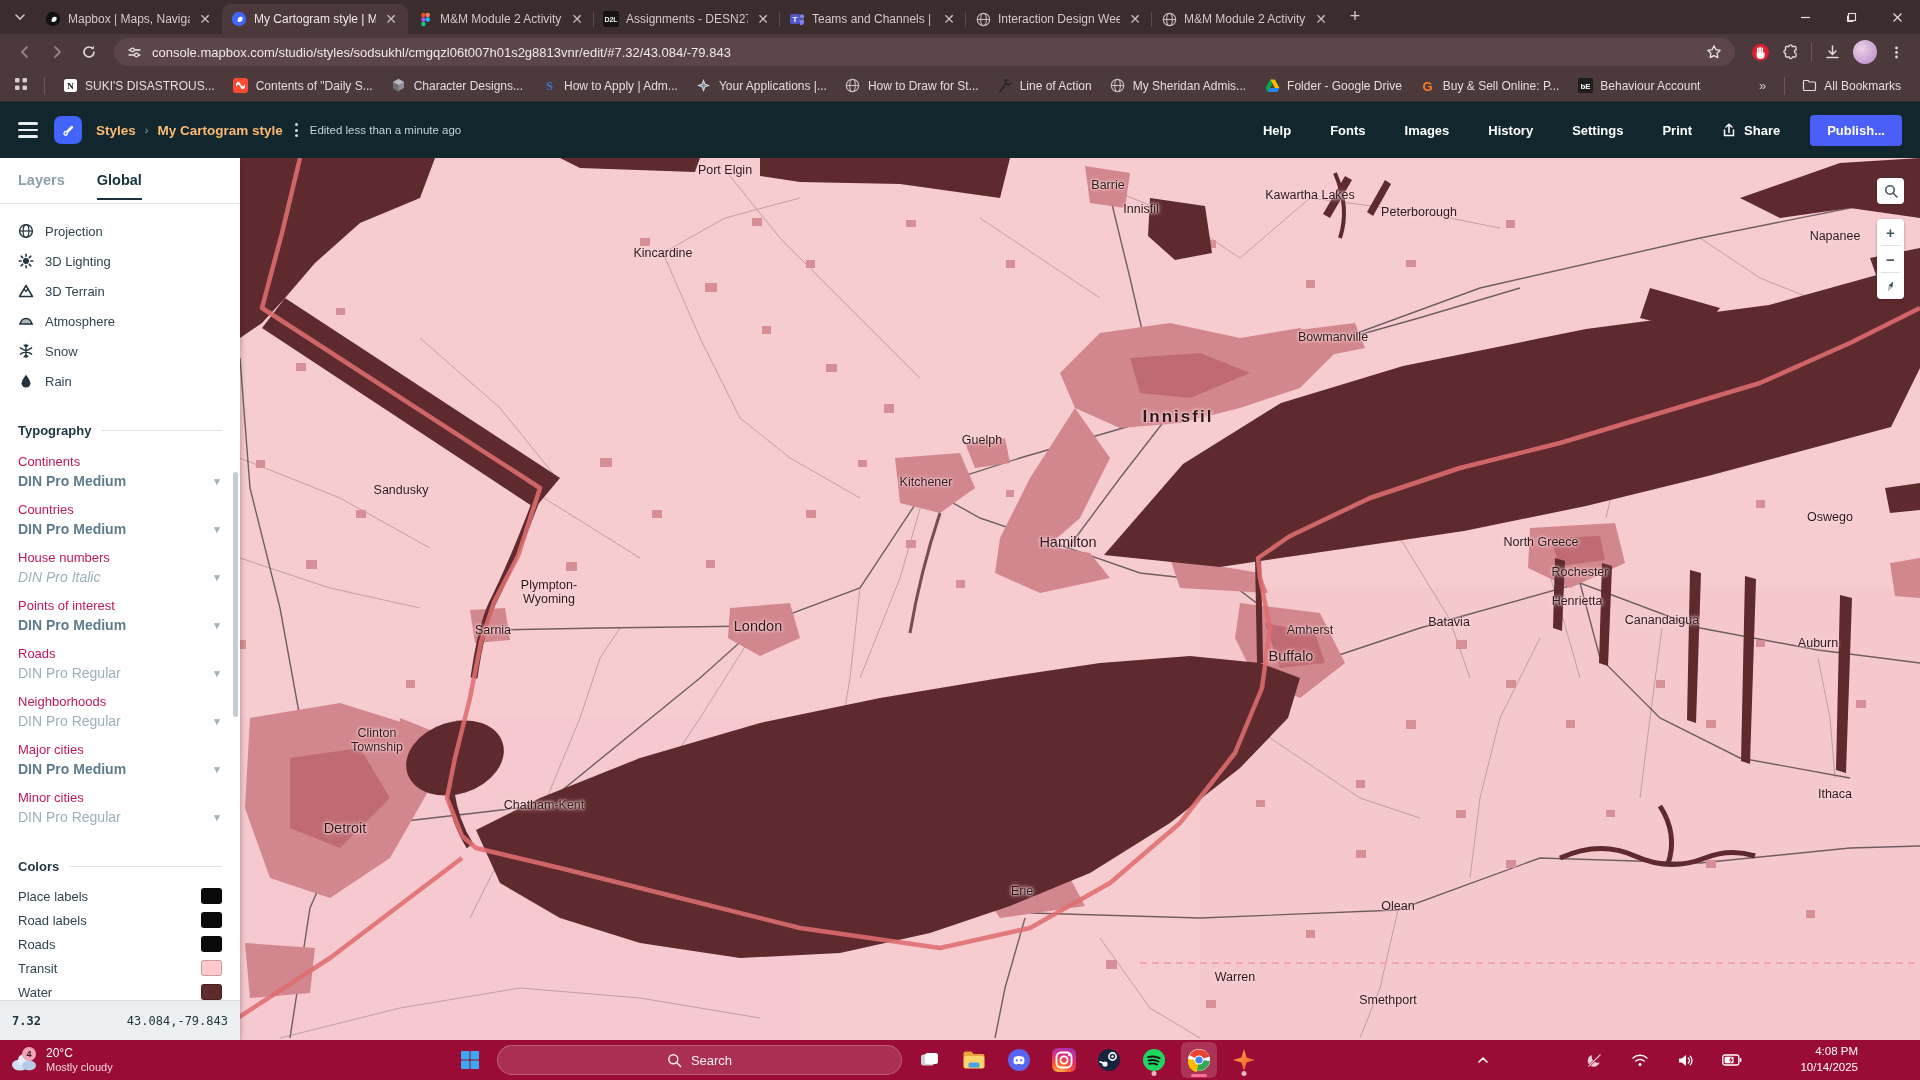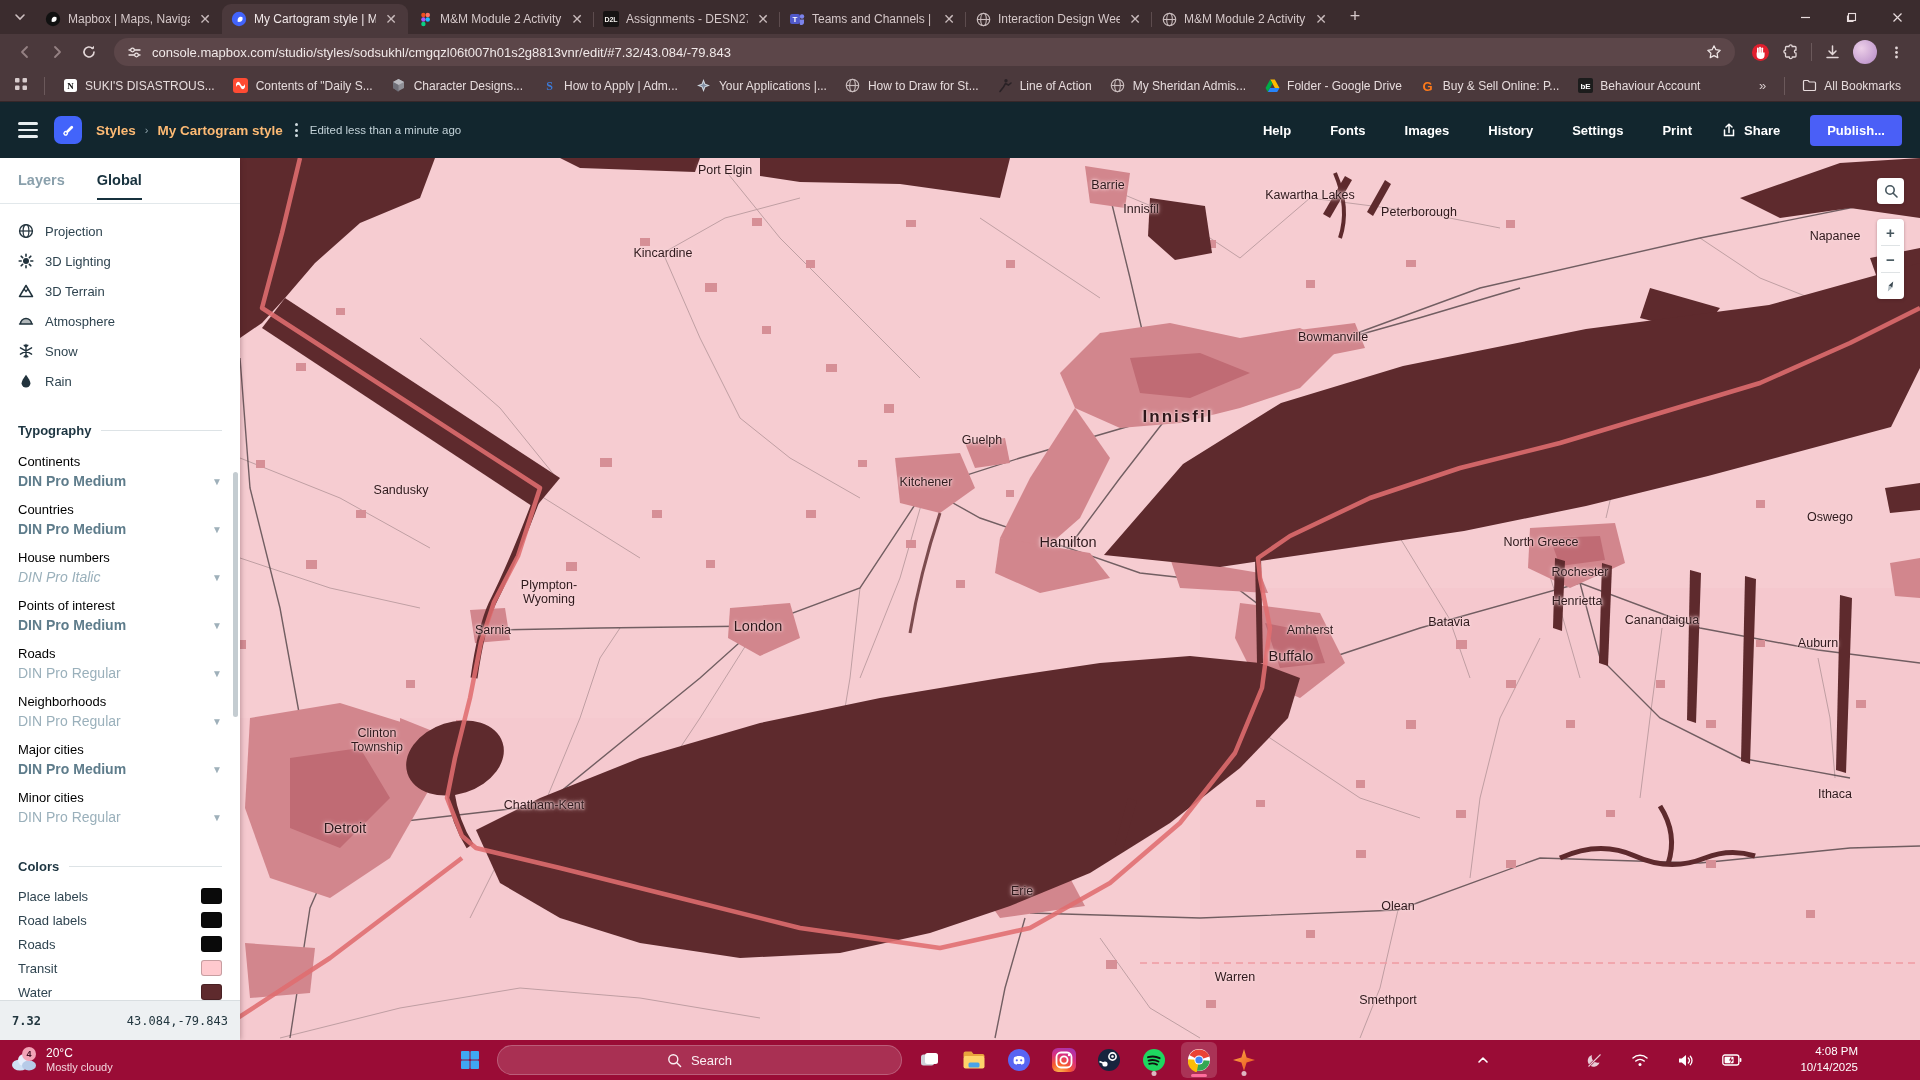--- a/index.html
+++ b/index.html
@@ -65,21 +65,21 @@
 .sidebar{position:absolute;left:0;top:0;bottom:0;width:240px;background:#fff;display:flex;flex-direction:column;box-shadow:1px 0 5px rgba(60,20,25,.3);}
 .sb-tabs{display:flex;gap:32px;padding:14px 18px 3px;border-bottom:1px solid #e2e8eb;}
 .sb-tab{font-size:14.5px;font-weight:bold;color:#8aa0ac;padding-bottom:10px;border-bottom:2px solid transparent;cursor:default;}
 .sb-tab.active{color:#17313d;border-color:#17313d;}
 .sb-scroll{flex:1;overflow:hidden;padding-top:12px;position:relative;}
 .g-item{display:flex;align-items:center;gap:11px;height:30px;padding:0 18px;font-size:13px;color:#2f4450;}
 .g-item svg{color:#22333d;flex:none;}
 .section-h{display:flex;align-items:center;gap:10px;margin:27px 18px 10px;font-size:13px;font-weight:bold;color:#1d3541;}
 .section-h:after{content:"";flex:1;height:1px;background:#dde3e6;}
 .t-field{padding:6px 18px 7px;}
-.t-label{font-size:13px;color:#000000;margin-bottom:4px;}
+.t-label{font-size:13px;color:#be185d;margin-bottom:4px;}
 .t-value{display:flex;align-items:center;font-size:14px;}
 .t-value .v{flex:1;}
 .t-value .arrow{color:#9fb0ba;font-size:10px;}
 .v.medium{color:#5e7c8b;font-weight:bold;}
 .v.regular{color:#9ab0bb;}
 .v.italic{color:#9ab0bb;font-style:italic;}
 .c-row{display:flex;align-items:center;padding:0 18px;height:24px;}
 .c-row .lbl{flex:1;font-size:13px;color:#2f4450;}
 .swatch{width:21px;height:16px;border-radius:3px;border:1px solid rgba(0,0,0,.22);}
 .sb-status{height:40px;background:#edf0f2;border-top:1px solid #d9dee1;display:flex;align-items:center;padding:0 12px;font-family:"DejaVu Sans Mono",monospace;font-size:12px;color:#22363f;flex:none;}

